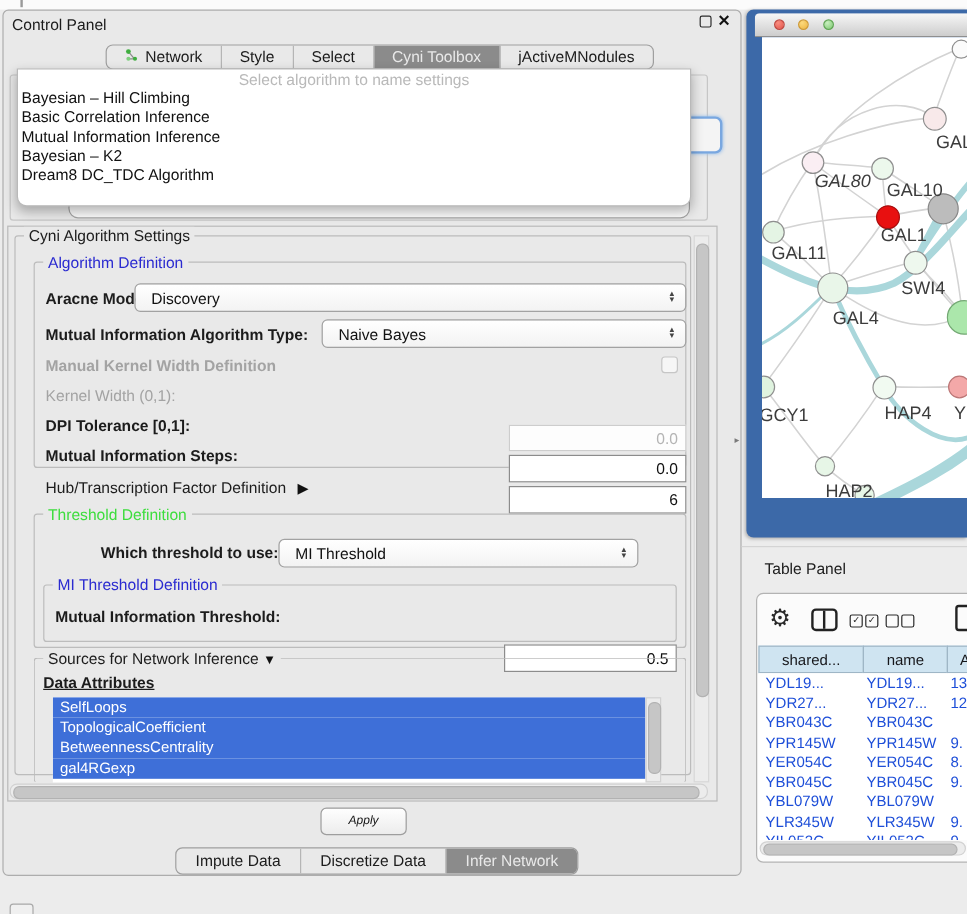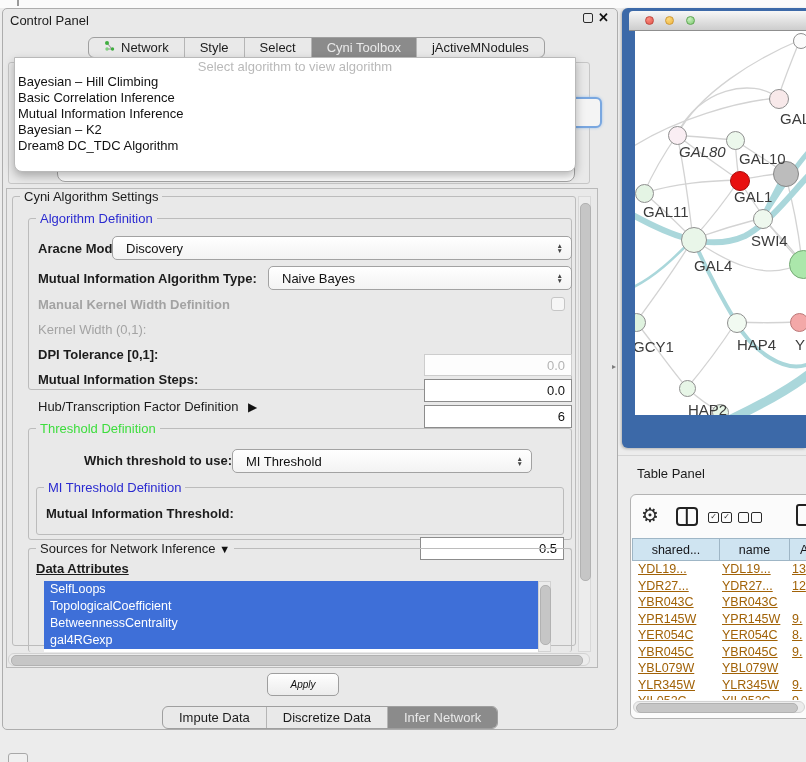--- a/index.html
+++ b/index.html
@@ -30,21 +30,21 @@
   .pprompt{font-size:13px;color:#b9b9b9;text-align:center;height:16px;line-height:17px;}
   .scrolltrack{background:#ececec;border:1px solid #d2d2d2;border-radius:6px;}
   .scrollthumb{background:#c6c6c6;border:1px solid #b2b2b2;border-radius:5px;}
   .listitem{height:17px;line-height:17px;background:#3e6fd8;color:#fff;font-size:12.5px;padding-left:6px;}
   .btn{background:linear-gradient(#fefefe,#ececec);border:1px solid #9e9e9e;border-radius:5px;
        font-size:10px;color:#111;display:flex;align-items:center;justify-content:center;font-style:italic;}
   .node{position:absolute;border-radius:50%;border:1.4px solid #8f8f8f;}
   .netlbl{position:absolute;font-size:15px;color:#3c3c3c;white-space:nowrap;}
   .th{background:#cfe4f1;border:1px solid #9fb6c6;font-size:12.5px;color:#16161a;
       display:flex;align-items:center;justify-content:center;}
-  .td{font-size:12.5px;color:#a16207;white-space:nowrap;text-decoration:underline;}
+  .td{font-size:12.5px;color:#1d4ed8;white-space:nowrap;}
   .ckpair{display:flex;gap:2px;}
   .ck{width:9px;height:9px;border:1.6px solid #2a2a2a;border-radius:2px;font-size:8px;line-height:8px;
       color:#2a2a2a;text-align:center;}
 </style>
 </head>
 <body>
 
 <div class="abs" style="left:0;top:0;width:806px;height:8px;background:#fbfbfb;"></div>
 <div class="abs" style="left:17px;top:0;width:2px;height:6px;background:#9a9a9a;"></div>
 
@@ -81,21 +81,21 @@
     </div>
 </div>
 
 <div class="abs" style="left:8px;top:62px;width:582px;height:122px;border:1px solid #c6c6c6;border-radius:3px;"></div>
 
 <div class="abs" style="left:57px;top:150px;width:518px;height:32px;background:#fdfdfd;border:1px solid #a5a5a5;border-radius:8px;"></div>
 
 <div class="abs" style="left:570px;top:97px;width:32px;height:31px;background:#f4f4f4;border:2px solid #79a7e0;border-radius:6px;box-shadow:0 0 3px #9cc0ea;"></div>
 
 <div class="abs popup" style="left:14px;top:57px;width:562px;height:115px;z-index:30;">
-  <div class="pprompt">Select algorithm to view algorithm</div>
+  <div class="pprompt">Select algorithm to name settings</div>
   <div class="pitem">Bayesian – Hill Climbing</div>
   <div class="pitem">Basic Correlation Inference</div>
   <div class="pitem">Mutual Information Inference</div>
   <div class="pitem">Bayesian – K2</div>
   <div class="pitem">Dream8 DC_TDC Algorithm</div>
 </div>
 
 <div class="abs" style="left:6px;top:188px;width:592px;height:480px;border:1px solid #b9b9b9;background:#e9e9e9;"></div>
 
 <div class="abs groupbox" style="left:12px;top:196px;width:564px;height:450px;"></div>
@@ -176,21 +176,21 @@
 <div class="abs scrolltrack" style="left:578px;top:196px;width:13px;height:456px;border-radius:0;border:1px solid #d8d8d8;">
   <div class="scrollthumb" style="position:absolute;left:1px;top:6px;width:9px;height:376px;"></div>
 </div>
 
 <div class="abs scrolltrack" style="left:8px;top:653px;width:582px;height:13px;">
   <div class="scrollthumb" style="position:absolute;left:2px;top:1px;width:570px;height:9px;"></div>
 </div>
 
 <div class="abs btn" style="left:267px;top:673px;width:72px;height:23px;">Apply</div>
 
-<div class="abs tabwrap" style="left:146px;top:706px;height:23px;margin-left:16px;">
+<div class="abs tabwrap" style="left:146px;top:706px;height:23px;">
   <div class="tab" style="padding:3px 16px;">
       <span>Impute Data</span>
     </div>
   <div class="tab" style="padding:3px 16px;">
       <span>Discretize Data</span>
     </div>
   <div class="tab sel" style="padding:3px 16px;">
       <span>Infer Network</span>
     </div>
 </div>

